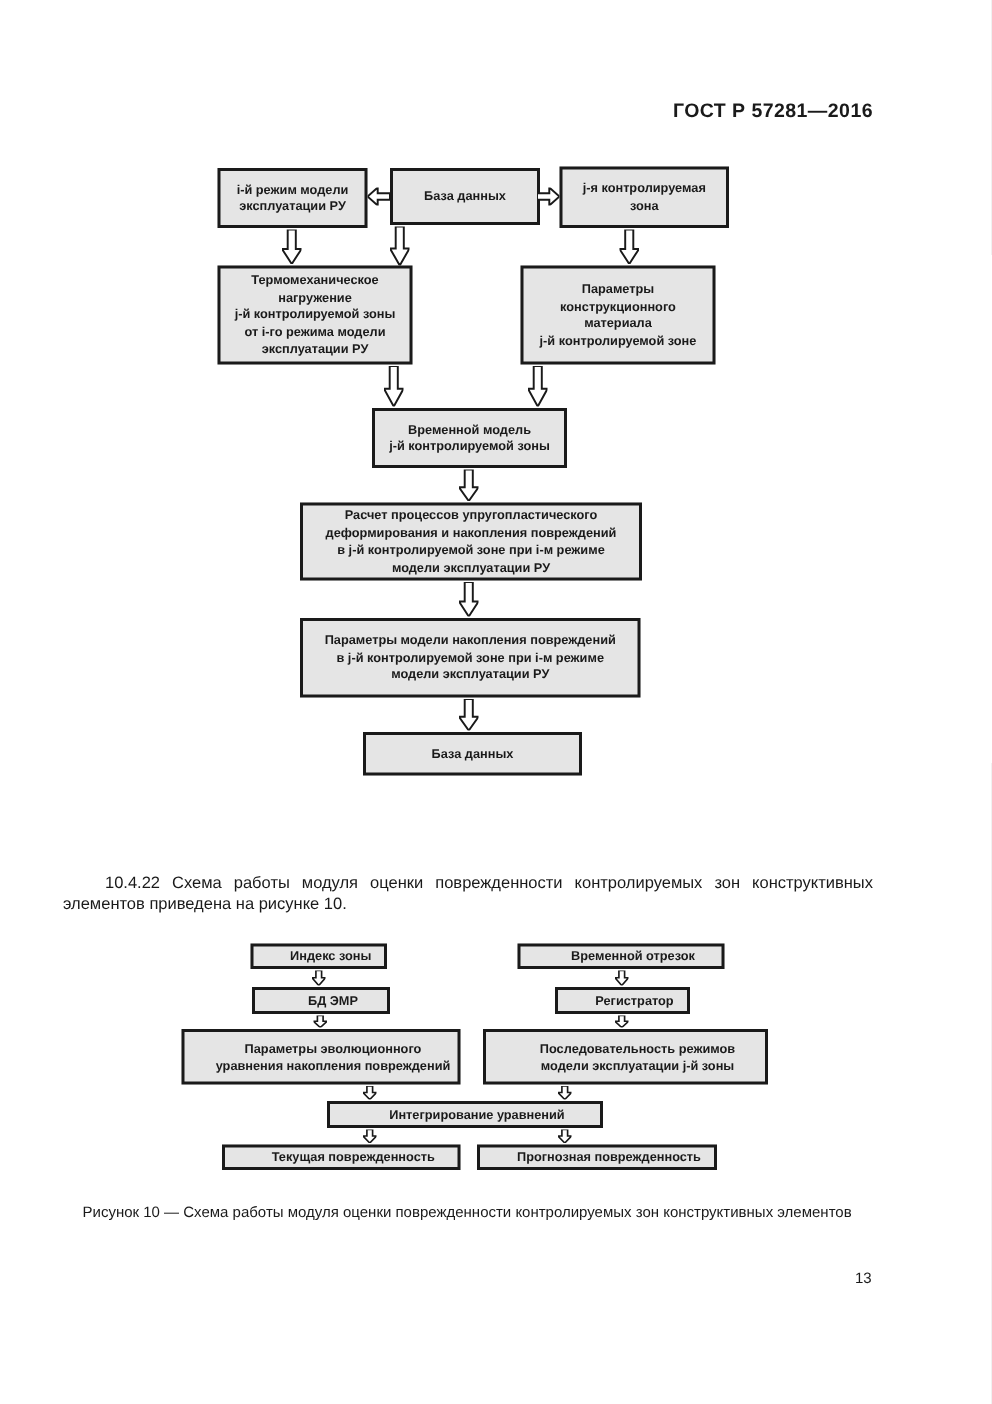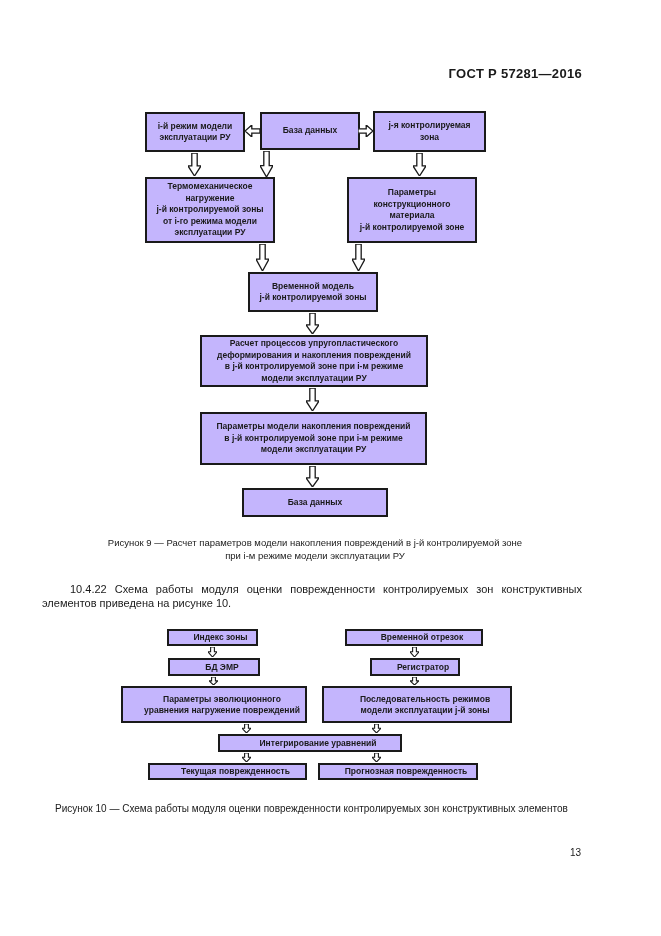--- a/index.html
+++ b/index.html
@@ -12,21 +12,21 @@
     overflow:hidden;
     margin:0 auto;
   }
   .hdr{
     position:absolute;top:66px;right:79px;
     font-size:13px;font-weight:bold;letter-spacing:.3px;
   }
   
   .fbox{
     position:absolute;box-sizing:border-box;
-    border:2px solid #1a1a1a;background:#c4b5fd;
+    border:2px solid #1a1a1a;background:#e5e5e5;
     display:flex;align-items:center;justify-content:center;
     text-align:center;white-space:pre-line;
     font-weight:bold;
   }
   .f9{font-size:8.5px;line-height:11.5px;}
   .f10{font-size:8.5px;line-height:11px;padding-left:16px;}
   .arr{position:absolute;line-height:0;}
   .arr svg{display:block;}
   .cap9{
     position:absolute;left:15px;top:536px;width:600px;
@@ -124,32 +124,30 @@
           <polygon points="3.8,0 9.2,0 9.2,13.5 13,13.5 6.5,24 0,13.5 3.8,13.5" fill="#fff" stroke="#1a1a1a" stroke-width="1.3" vector-effect="non-scaling-stroke"></polygon>
         </svg>
     </div>
     <div class="arr" style="left:306px;top:466px;">
       <svg width="13" height="21" viewBox="0 0 13 24" preserveAspectRatio="none">
           <polygon points="3.8,0 9.2,0 9.2,13.5 13,13.5 6.5,24 0,13.5 3.8,13.5" fill="#fff" stroke="#1a1a1a" stroke-width="1.3" vector-effect="non-scaling-stroke"></polygon>
         </svg>
     </div>
   </div>
 
-  <div class="cap9">Рисунок 9 — Расчет параметров модели накопления повреждений в j-й контролируемой зоне
-при i-м режиме модели эксплуатации РУ</div>
 
   <div class="para">10.4.22 Схема работы модуля оценки поврежденности контролируемых зон конструктивных элементов приведена на рисунке 10.</div>
 
   <div>
     <div class="fbox f10" style="left:167px;top:629px;width:91px;height:17px;">Индекс зоны</div>
     <div class="fbox f10" style="left:345px;top:629px;width:138px;height:17px;">Временной отрезок</div>
     <div class="fbox f10" style="left:168px;top:658px;width:92px;height:18px;">БД ЭМР</div>
     <div class="fbox f10" style="left:370px;top:658px;width:90px;height:18px;text-align:right;">Регистратор</div>
     <div class="fbox f10" style="left:121px;top:686px;width:186px;height:37px;">Параметры эволюционного
-уравнения нагружение повреждений</div>
+уравнения накопления повреждений</div>
     <div class="fbox f10" style="left:322px;top:686px;width:190px;height:37px;">Последовательность режимов
 модели эксплуатации j-й зоны</div>
     <div class="fbox f10" style="left:218px;top:734px;width:184px;height:18px;">Интегрирование уравнений</div>
     <div class="fbox f10" style="left:148px;top:763px;width:159px;height:17px;">Текущая поврежденность</div>
     <div class="fbox f10" style="left:318px;top:763px;width:160px;height:17px;">Прогнозная поврежденность</div>
 
     <div class="arr" style="left:208px;top:647px;">
       <svg width="9" height="10" viewBox="0 0 9 10" preserveAspectRatio="none">
           <polygon points="2.6,0 6.4,0 6.4,4.8 9,4.8 4.5,10 0,4.8 2.6,4.8" fill="#fff" stroke="#1a1a1a" stroke-width="1.1" vector-effect="non-scaling-stroke"></polygon>
         </svg>

